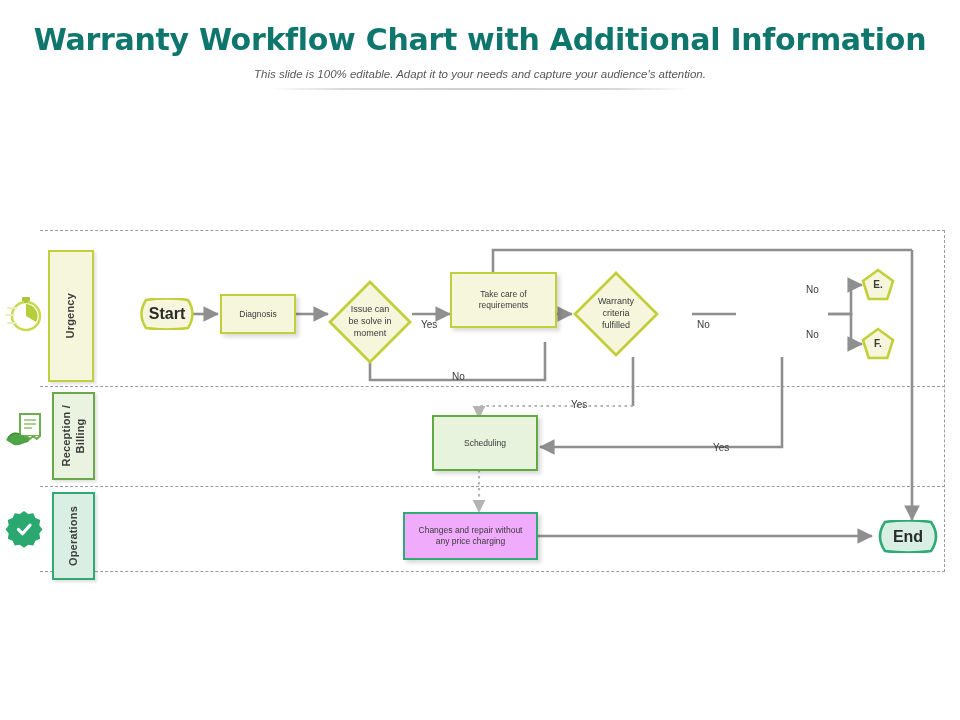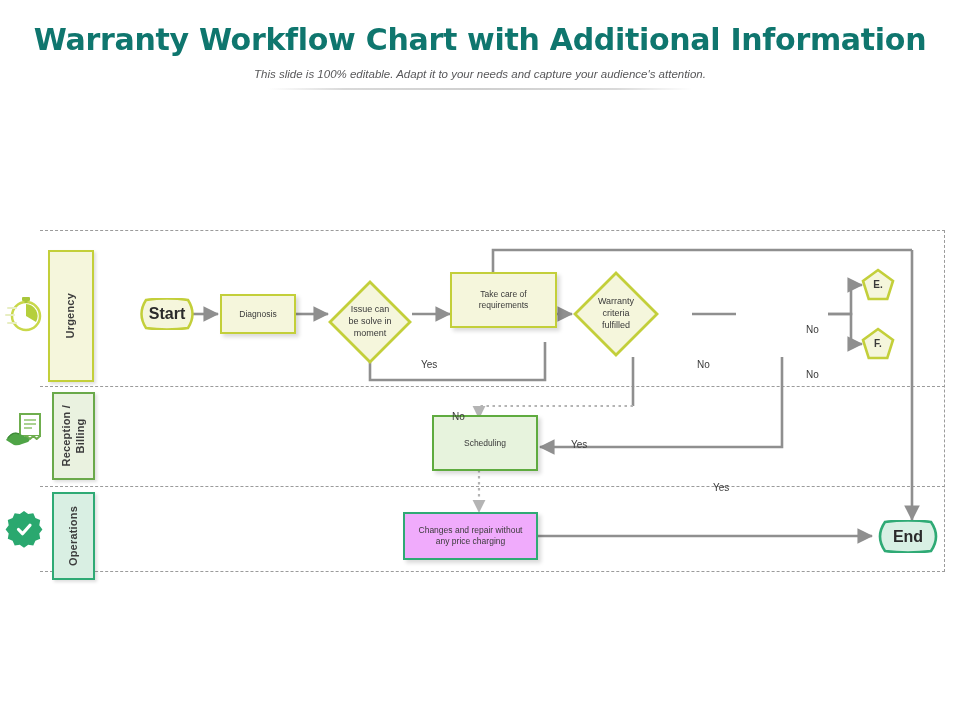--- a/index.html
+++ b/index.html
@@ -112,21 +112,20 @@
     position: absolute; left:0; top:0; width:100%; height:100%;
     display:flex; align-items:center; justify-content:center;
     text-align:center; font-size: 9px; color:#3a3a3a; line-height: 1.3;
   }
 
   .edge-label {
     position: absolute;
     font-size: 10px;
     color: #3a3a3a;
     white-space: nowrap;
-    margin-top: 40px;
   }
 
   .penta { position: absolute; }
   .penta .ptext {
     position:absolute; left:0; top:0; width:100%; height:100%;
     display:flex; align-items:center; justify-content:center;
     font-size: 10px; font-weight: 700; color:#3a3a3a;
   }
 
   svg.conn { position:absolute; left:0; top:0; width:960px; height:720px; pointer-events:none; }

